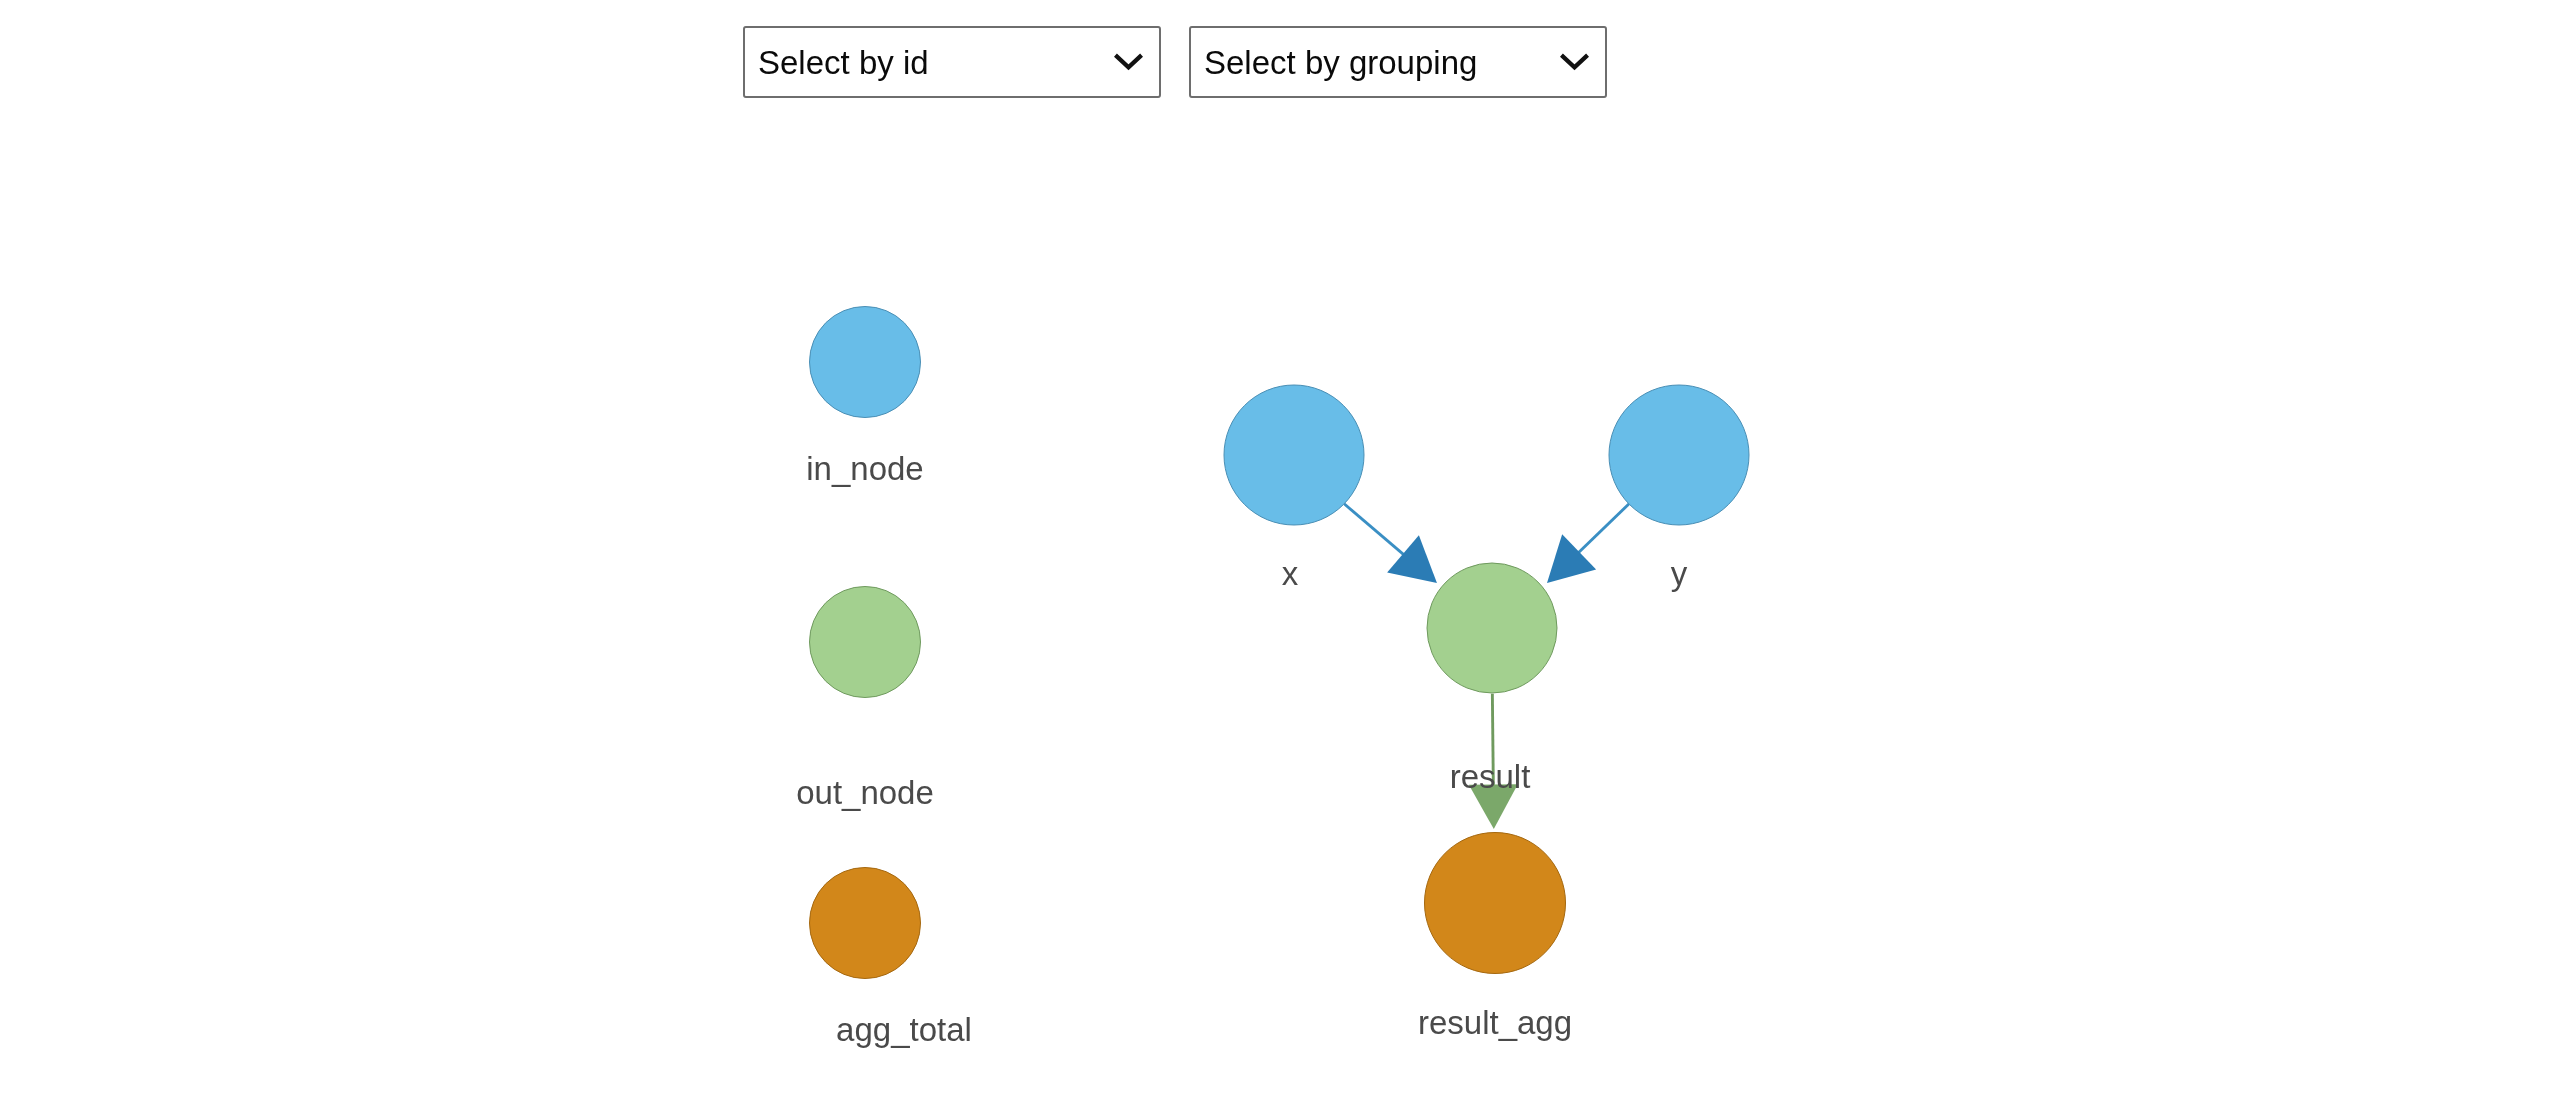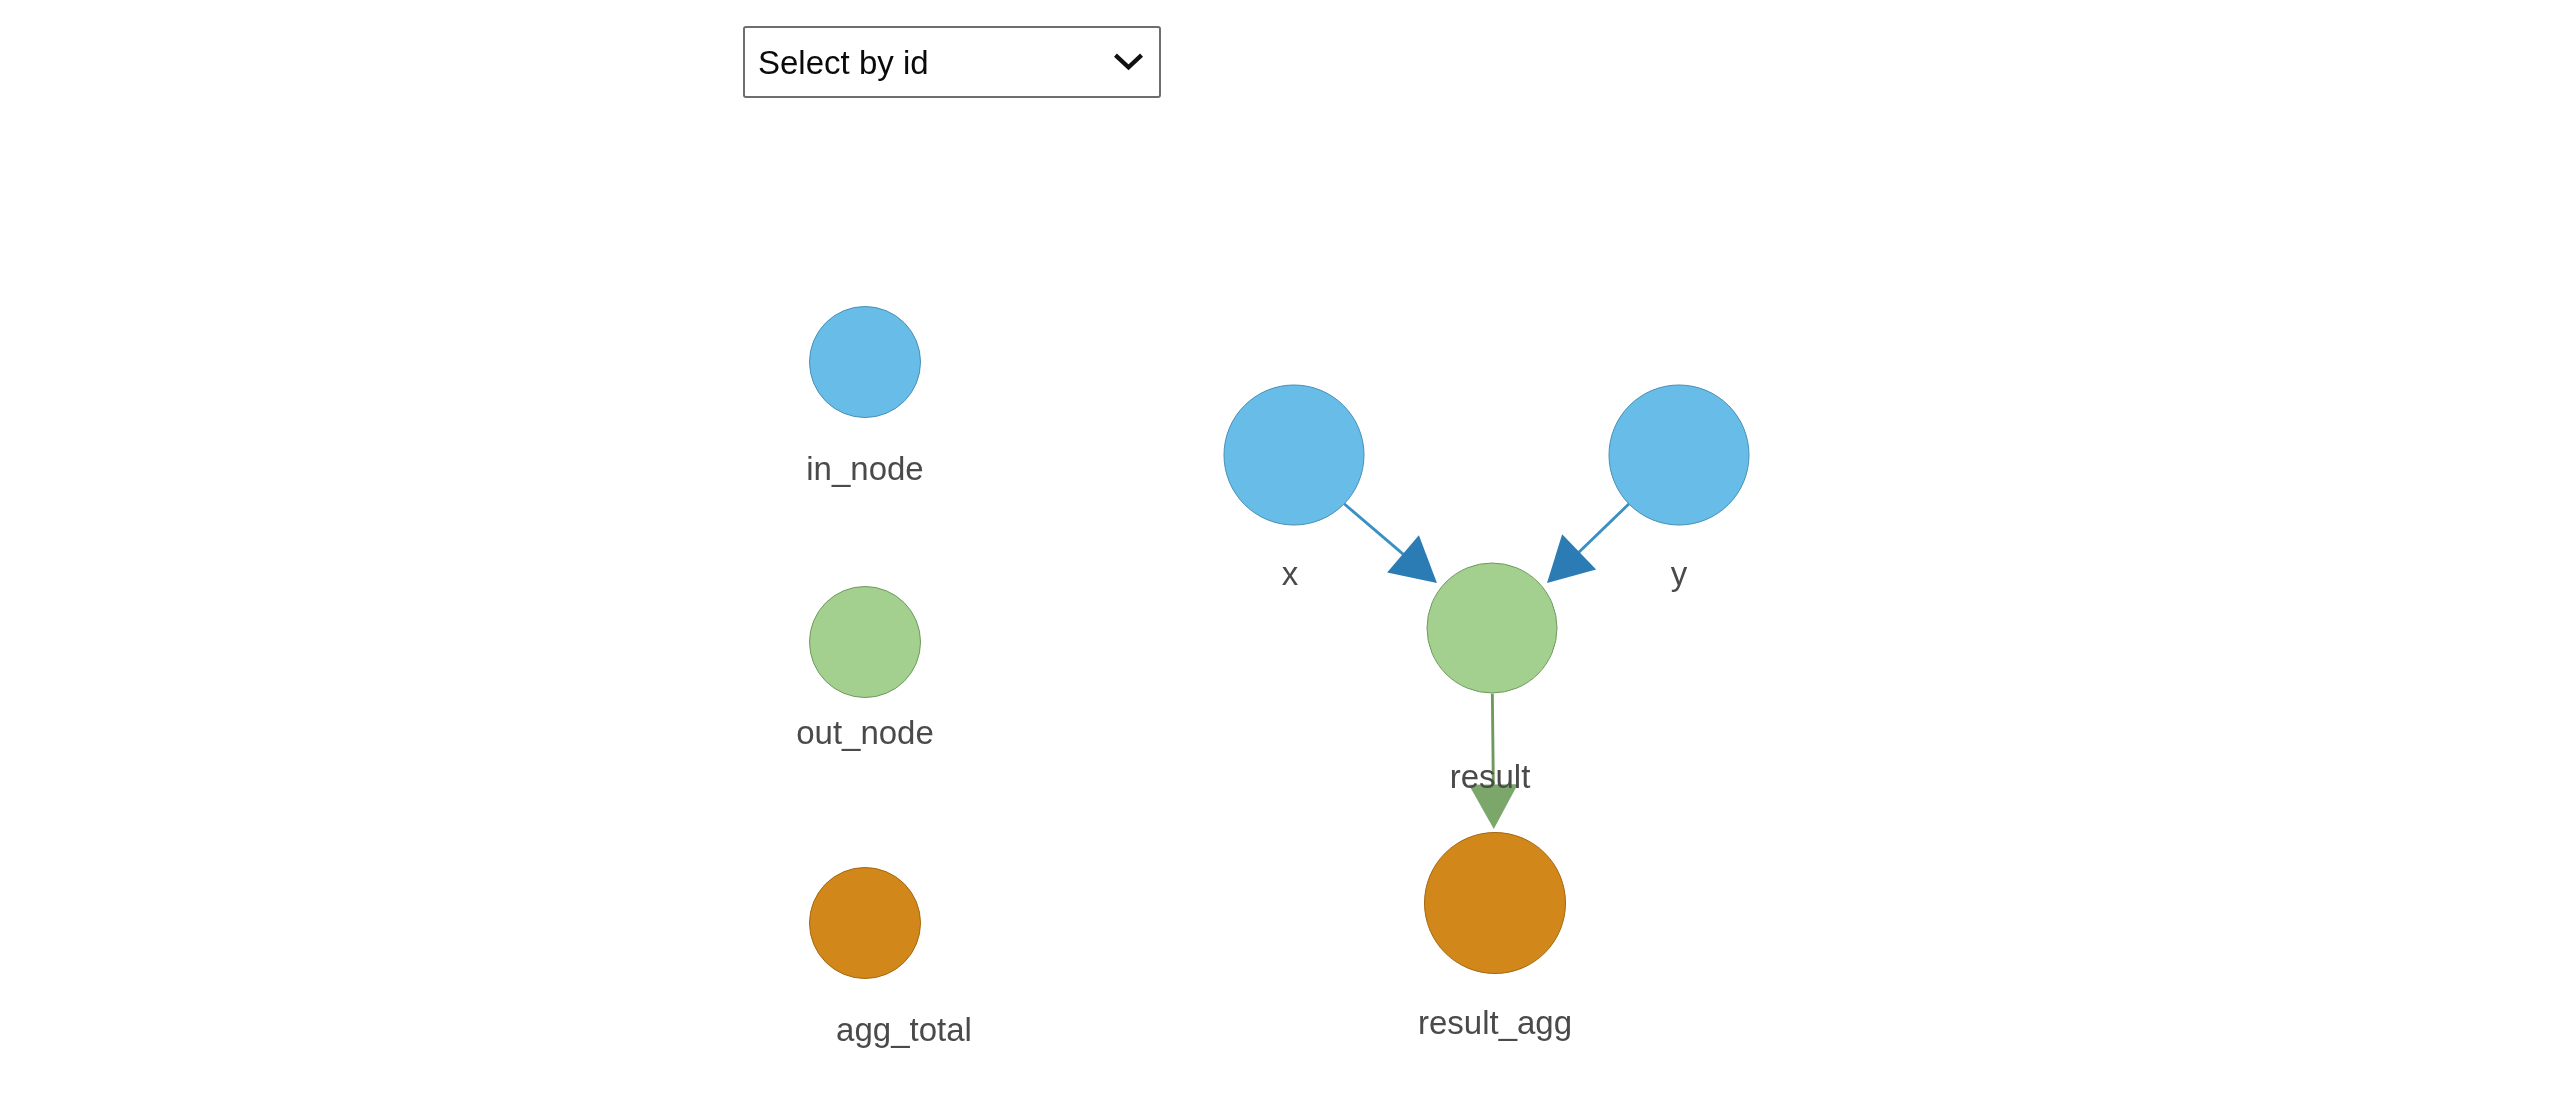--- a/index.html
+++ b/index.html
@@ -90,39 +90,45 @@
 
 <div class="controls">
 
   <div class="select-box">
     <span class="select-label">Select by id</span>
     <svg class="chevron" viewBox="0 0 40 26">
       <path d="M4 5 L20 20 L36 5" fill="none" stroke="#111111" stroke-width="6" stroke-linecap="square" stroke-linejoin="miter"></path>
     </svg>
   </div>
 
+  <div class="select-box">
+    <span class="select-label">Select by grouping</span>
+    <svg class="chevron" viewBox="0 0 40 26">
+      <path d="M4 5 L20 20 L36 5" fill="none" stroke="#111111" stroke-width="6" stroke-linecap="square" stroke-linejoin="miter"></path>
+    </svg>
+  </div>
 
 </div>
 
 <div class="graph-canvas">
 
   <svg id="edge-layer" width="2576" height="1109" style="position:absolute;left:0;top:0;" viewBox="0 0 3580 1541">
       <line x1="1868" y1="700" x2="1958.954019822934" y2="777.5576913218817" stroke="#3a8fc4" stroke-width="4"></line>
       <polygon points="1997,810 1927.7622146793178,795.6428037595382 1971.8837544815588,743.9002707187286" fill="#2b7cb5"></polygon>
       <line x1="2264" y1="700" x2="2185.980948098624" y2="775.2815413083453" stroke="#3a8fc4" stroke-width="4"></line>
       <polygon points="2150,810 2171.0078237319685,742.4820665152839 2218.224927552619,791.4161559294124" fill="#2b7cb5"></polygon>
       <line x1="2074" y1="964" x2="2075.468115203132" y2="1102.0028290944092" stroke="#6f9a5e" stroke-width="4"></line>
       <polygon points="2076,1152 2041.342386636082,1090.3651897389377 2109.3385390676854,1089.641826415197" fill="#7ba86a"></polygon>
     </svg>
 
   <div id="legend-layer">
       <div class="node-circle" style="left: 865px; top: 362px; width: 112px; height: 112px; background: rgb(104, 189, 232); border: 1.4px solid rgb(74, 143, 181);"></div>
       <div class="legend-label" style="left: 865px; top: 468px;">in_node</div>
       <div class="node-circle" style="left: 865px; top: 642px; width: 112px; height: 112px; background: rgb(163, 208, 143); border: 1.4px solid rgb(111, 154, 94);"></div>
-      <div class="legend-label" style="left: 865px; top: 732px;">out_node</div>
+      <div class="legend-label" style="left: 865px; top: 792px;">out_node</div>
       <div class="node-circle" style="left: 865px; top: 923px; width: 112px; height: 112px; background: rgb(210, 135, 26); border: 1.4px solid rgb(165, 104, 15);"></div>
       <div class="legend-label" style="left: 904px; top: 1029px;">agg_total</div>
     </div>
 
   <div id="node-layer">
       <div class="node-circle" style="left: 1294px; top: 455px; width: 141px; height: 141px; background: rgb(104, 189, 232); border: 1.4px solid rgb(74, 143, 181);"></div>
       <div class="node-label" style="left: 1290px; top: 573px;">x</div>
       <div class="node-circle" style="left: 1679px; top: 455px; width: 141px; height: 141px; background: rgb(104, 189, 232); border: 1.4px solid rgb(74, 143, 181);"></div>
       <div class="node-label" style="left: 1679px; top: 573px;">y</div>
       <div class="node-circle" style="left: 1492px; top: 628px; width: 131px; height: 131px; background: rgb(163, 208, 143); border: 1.4px solid rgb(111, 154, 94);"></div>

